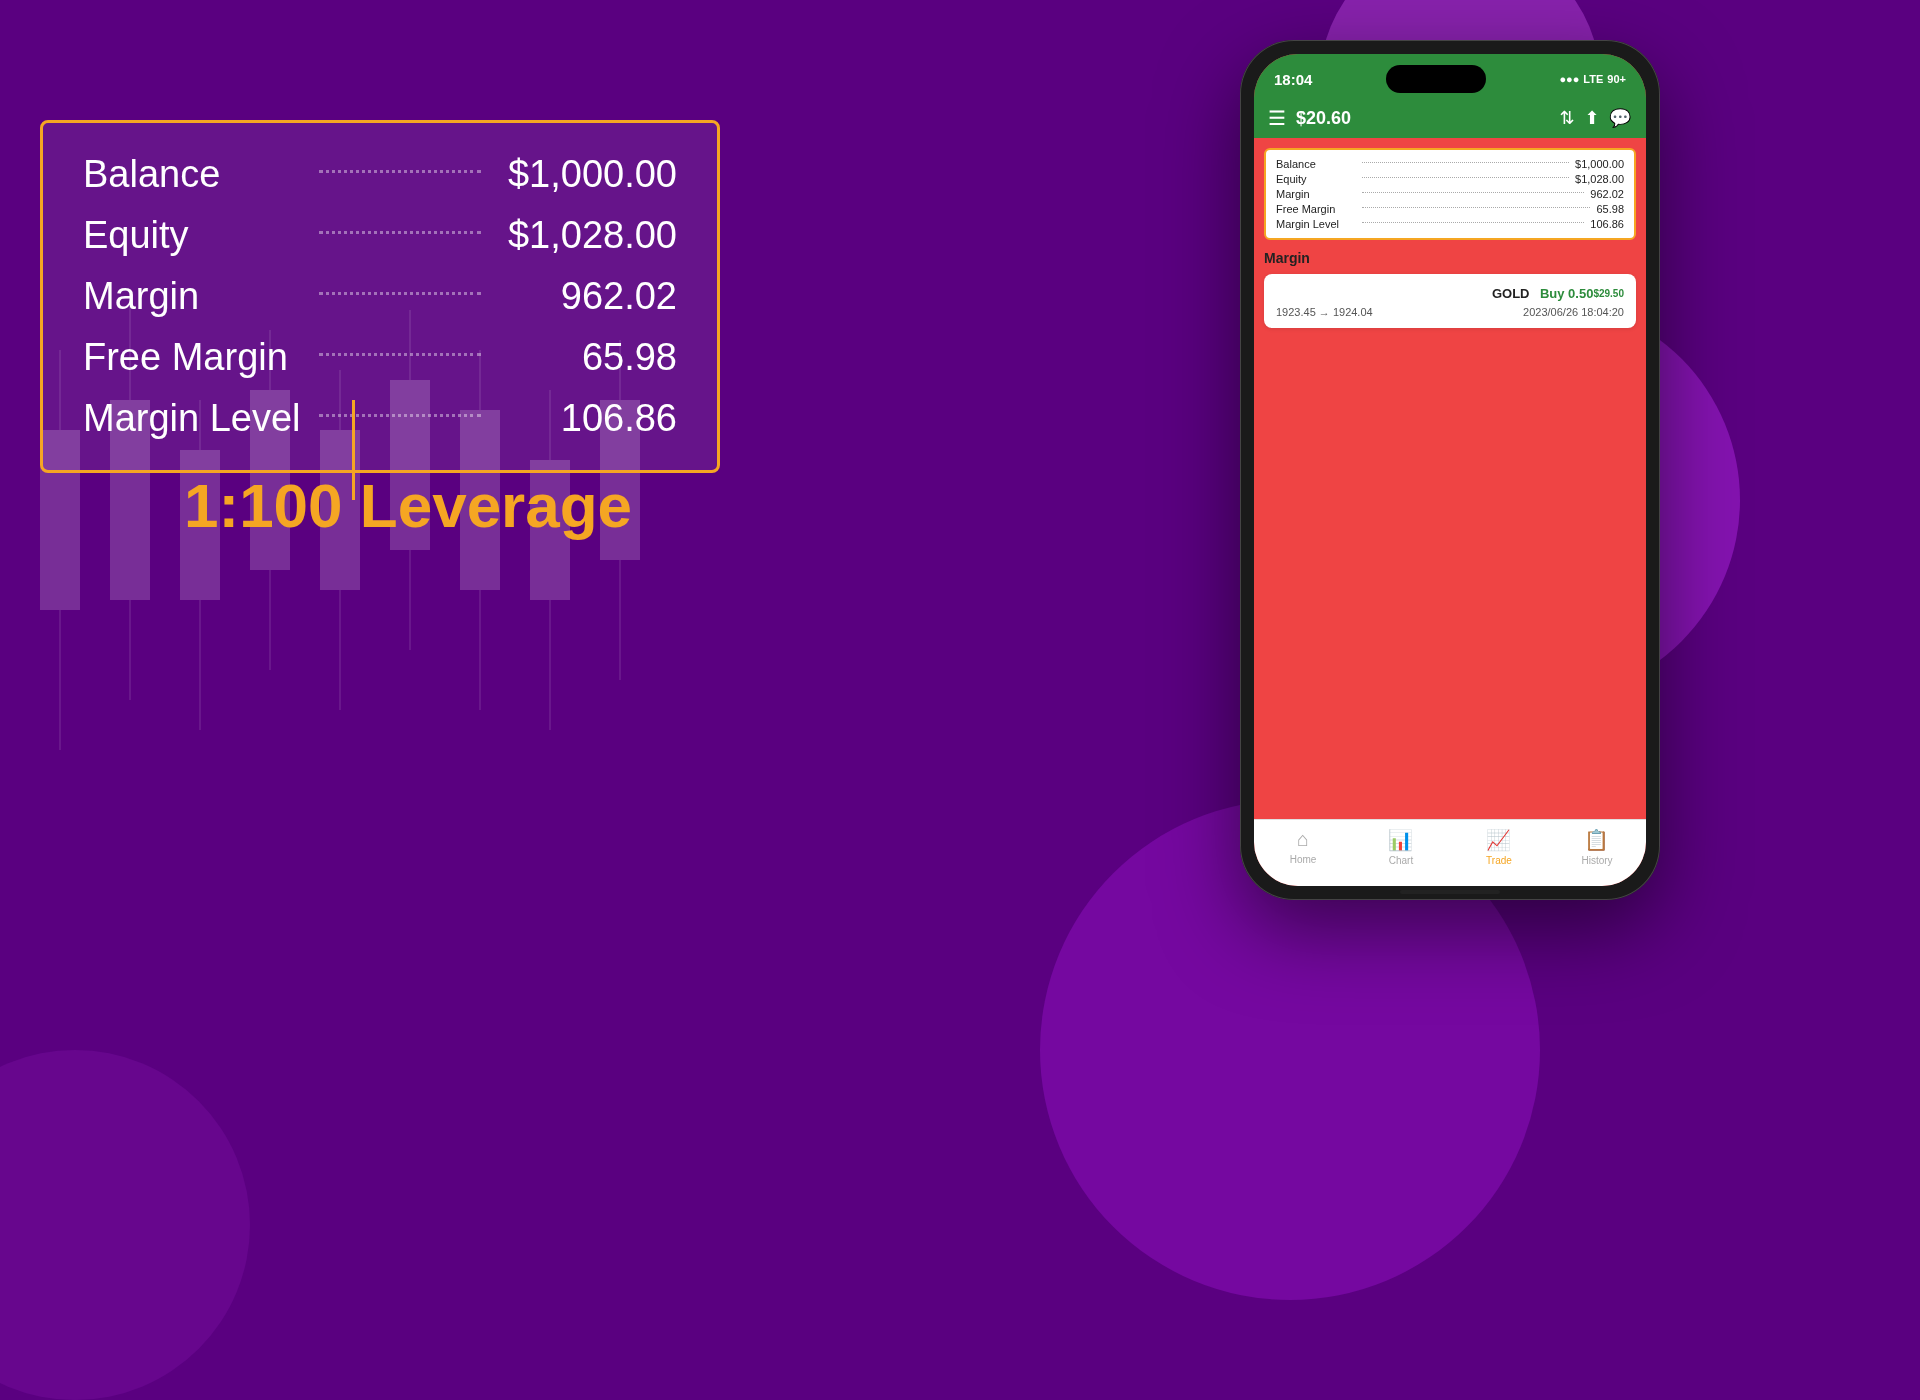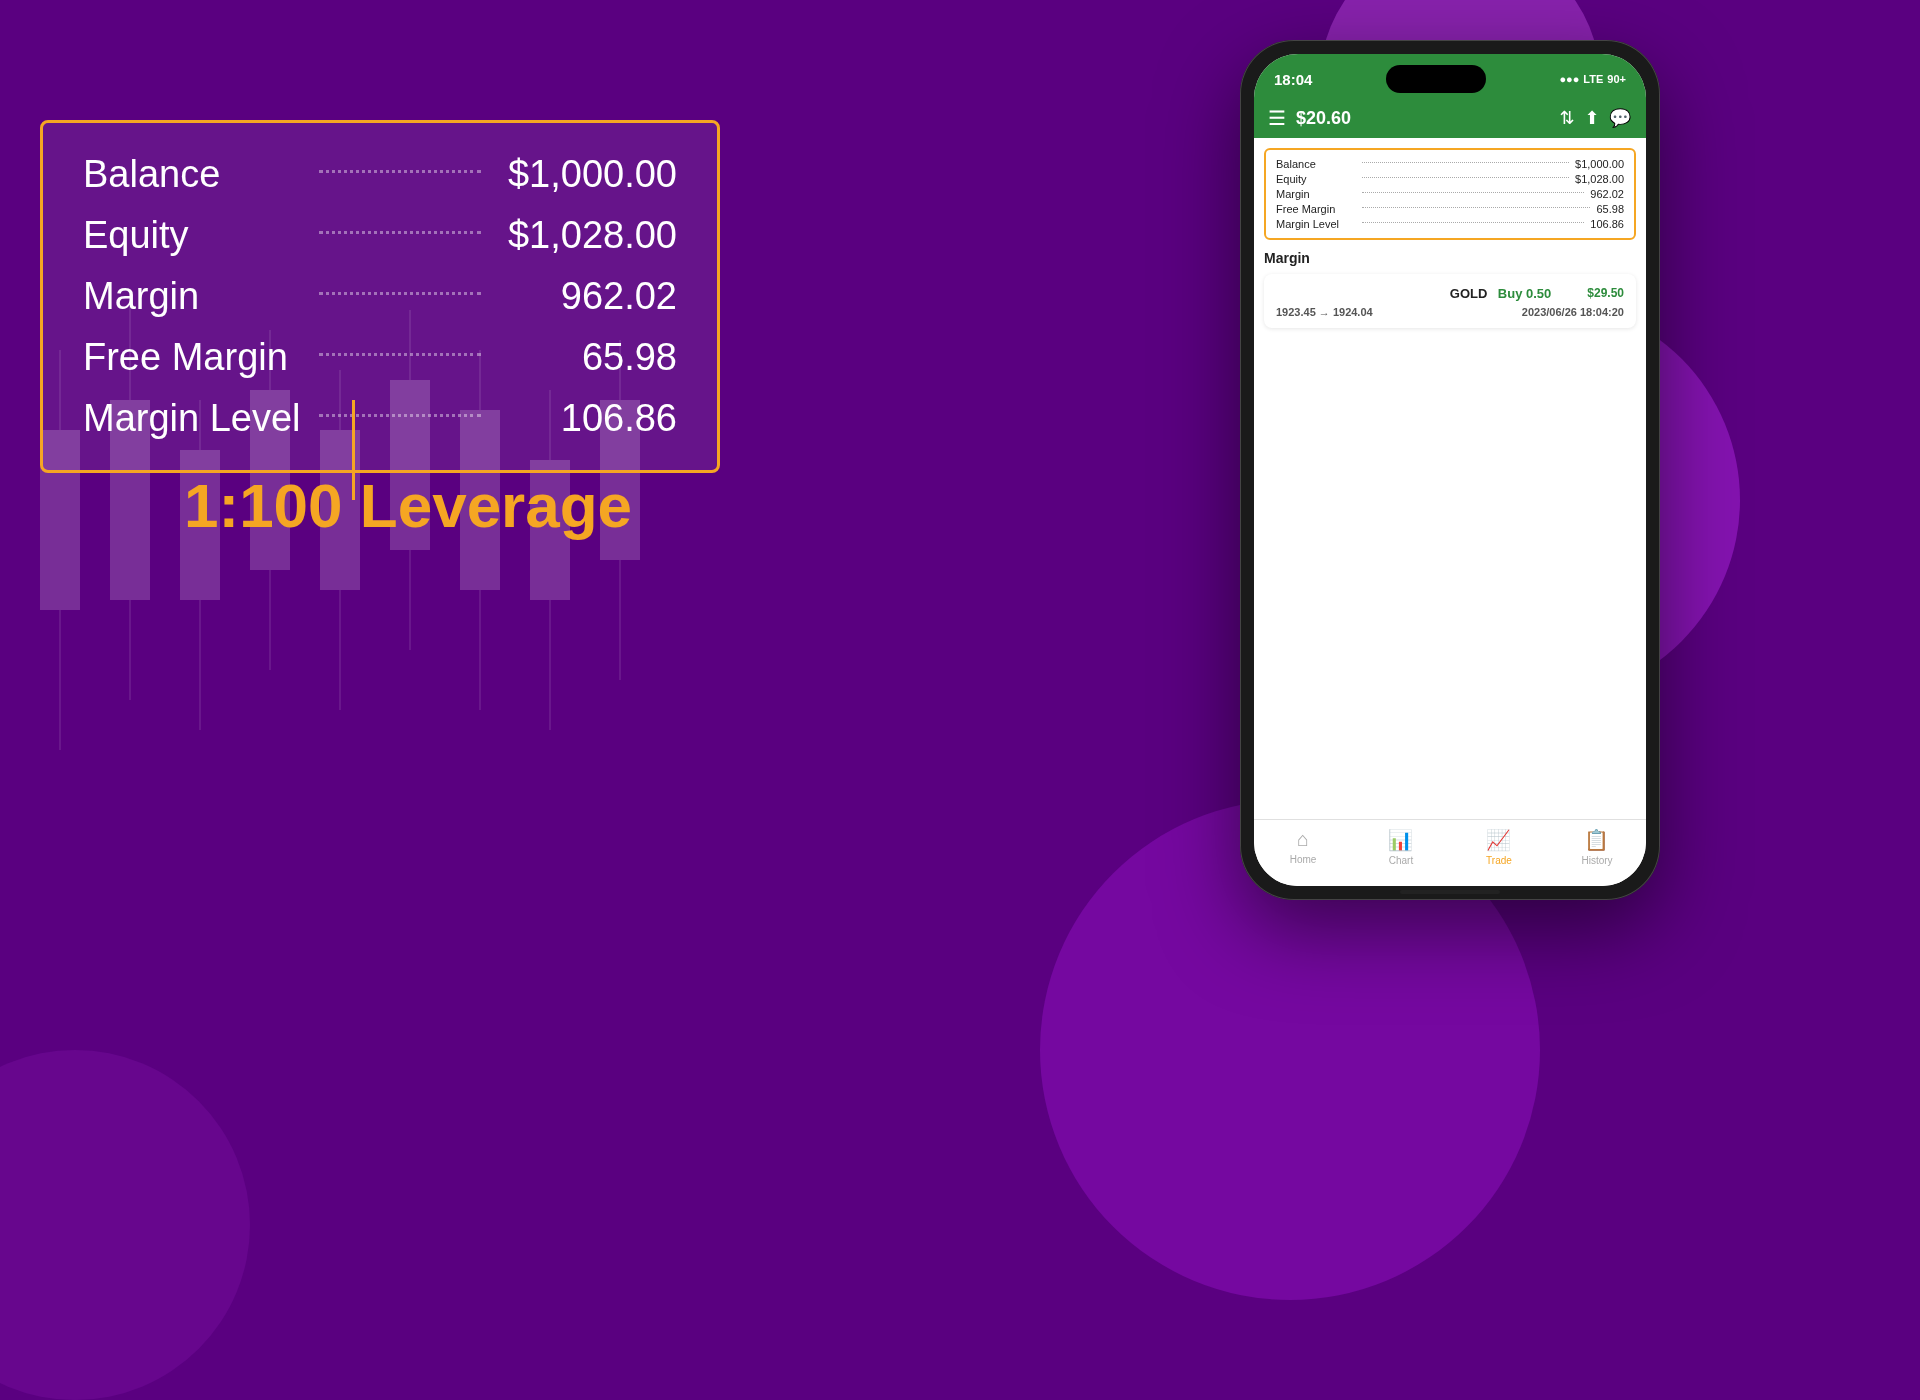--- a/index.html
+++ b/index.html
@@ -132,21 +132,21 @@
       background: #1a1a1a;
       border-radius: 54px;
       padding: 14px;
       box-shadow: 0 30px 80px rgba(0,0,0,0.5), inset 0 0 0 1px #444;
       position: relative;
     }
 
     .phone-inner {
       width: 100%;
       height: 100%;
-      background: #ffffff;
+      background: #ef4444;
       border-radius: 44px;
       overflow: hidden;
       position: relative;
       display: flex;
       flex-direction: column;
     }
 
     
     .status-bar {
       background: #2d8c3c;
@@ -281,31 +281,29 @@
     }
 
     .order-type {
       font-size: 13px;
       font-weight: 600;
       color: #2d8c3c;
       margin-left: 6px;
     }
 
     .order-profit {
-      font-size: 12px;
+      font-size: 10px;
       font-weight: 700;
       color: #2d8c3c;
-      margin-left: 36px;
     }
 
     .order-bottom {
       display: flex;
       justify-content: space-between;
       align-items: center;
-      font-weight: bold;
     }
 
     .order-price {
       font-size: 11px;
       color: #555;
     }
 
     .order-time {
       font-size: 11px;
       color: #555;

